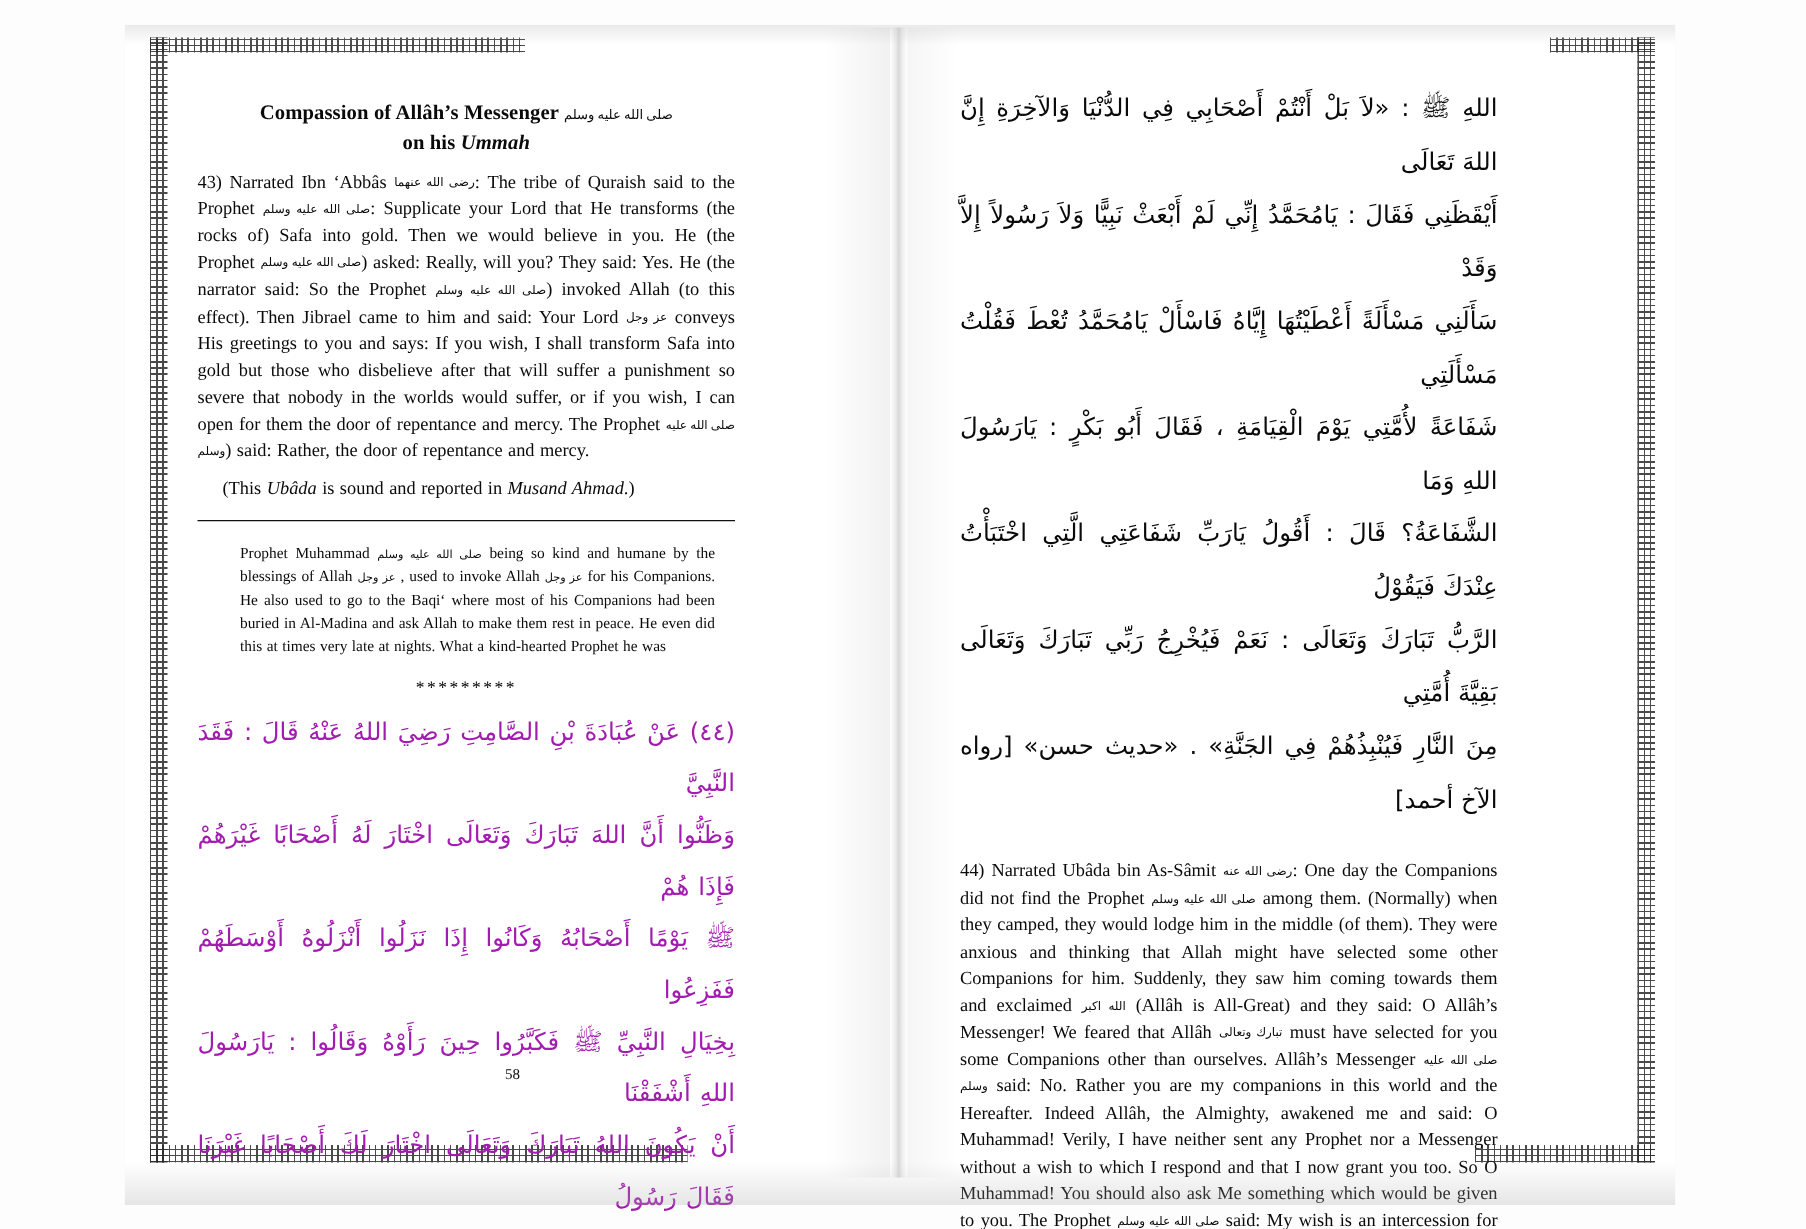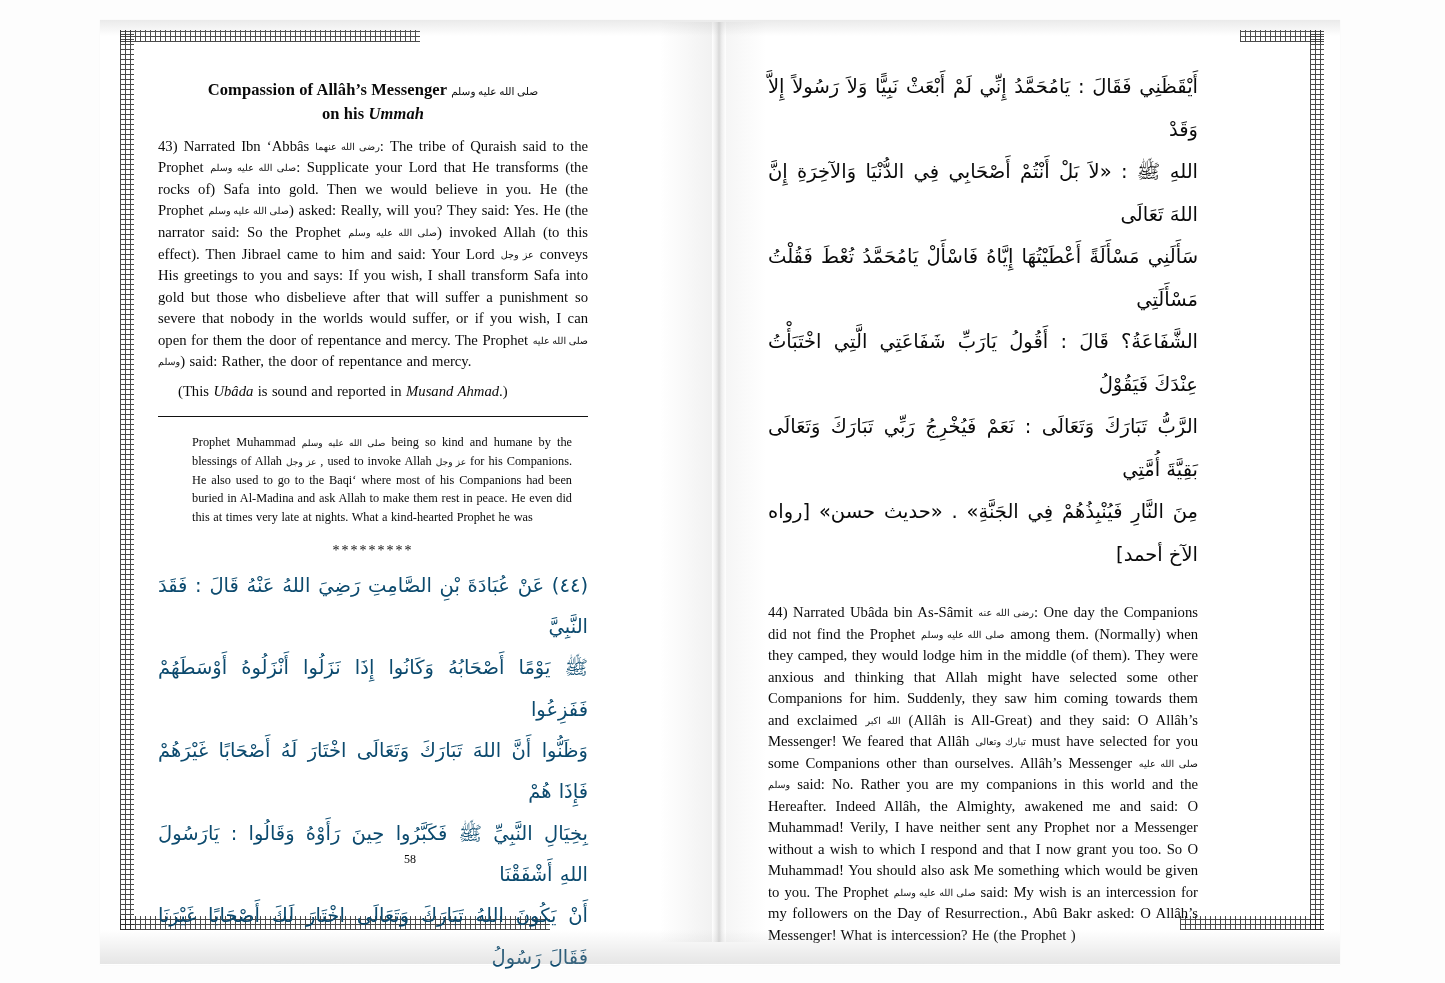--- a/index.html
+++ b/index.html
@@ -140,21 +140,21 @@
     letter-spacing: 2px;
     margin: 16px 0 6px 0;
   }
 
   .arabic {
     direction: rtl;
     text-align: justify;
     font-family: "DejaVu Sans", sans-serif;
     font-size: 19.5px;
     line-height: 2.12;
-    color: #0c4a6e;
+    color: #a21caf;
     word-spacing: 1px;
   }
   .arabic.first-block { margin-top: 2px; }
 
   .arabic-right-top {
     direction: rtl;
     text-align: justify;
     font-family: "DejaVu Sans", sans-serif;
     font-size: 19.5px;
     line-height: 2.18;
@@ -228,33 +228,34 @@
     <p class="body indent"><span>(This </span><em>Ubâda</em><span> is sound and reported in </span><em>Musand Ahmad</em><span>.)</span></p>
 
     <hr class="rule">
 
     <p class="note"><span>Prophet Muhammad </span><span class="ar">صلى الله عليه وسلم</span><span> being so kind and humane by the blessings of Allah </span><span class="ar">عز وجل</span><span> , used to invoke Allah </span><span class="ar">عز وجل</span><span> for his Companions. He also used to go to the Baqi‘ where most of his Companions had been buried in Al-Madina and ask Allah to make them rest in peace. He even did this at times very late at nights. What a kind-hearted Prophet he was</span></p>
 
     <div class="stars">*********</div>
 
     <div class="arabic first-block">
       <div>(٤٤)   عَنْ عُبَادَةَ بْنِ الصَّامِتِ رَضِيَ اللهُ عَنْهُ قَالَ : فَقَدَ النَّبِيَّ</div>
+      <div>وَظَنُّوا أَنَّ اللهَ تَبَارَكَ وَتَعَالَى اخْتَارَ لَهُ أَصْحَابًا غَيْرَهُمْ فَإِذَا هُمْ</div>
       <div>ﷺ يَوْمًا أَصْحَابُهُ وَكَانُوا إِذَا نَزَلُوا أَنْزَلُوهُ أَوْسَطَهُمْ فَفَزِعُوا</div>
-      <div>وَظَنُّوا أَنَّ اللهَ تَبَارَكَ وَتَعَالَى اخْتَارَ لَهُ أَصْحَابًا غَيْرَهُمْ فَإِذَا هُمْ</div>
       <div>بِخِيَالِ النَّبِيِّ ﷺ فَكَبَّرُوا حِينَ رَأَوْهُ وَقَالُوا : يَارَسُولَ اللهِ أَشْفَقْنَا</div>
       <div>أَنْ يَكُونَ اللهُ تَبَارَكَ وَتَعَالَى اخْتَارَ لَكَ أَصْحَابًا غَيْرَنَا فَقَالَ رَسُولُ</div>
     </div>
   </div>
 
   <div class="content right">
 
     <div class="arabic-right-top">
+      <div>اللهِ ﷺ : «لاَ بَلْ أَنْتُمْ أَصْحَابِي فِي الدُّنْيَا وَالآخِرَةِ إِنَّ اللهَ تَعَالَى</div>
       <div>أَيْقَظَنِي فَقَالَ : يَامُحَمَّدُ إِنِّي لَمْ أَبْعَثْ نَبِيًّا وَلاَ رَسُولاً إِلاَّ وَقَدْ</div>
-      <div>اللهِ ﷺ : «لاَ بَلْ أَنْتُمْ أَصْحَابِي فِي الدُّنْيَا وَالآخِرَةِ إِنَّ اللهَ تَعَالَى</div>
       <div>سَأَلَنِي مَسْأَلَةً أَعْطَيْتُهَا إِيَّاهُ فَاسْأَلْ يَامُحَمَّدُ تُعْطَ فَقُلْتُ مَسْأَلَتِي</div>
+      <div>شَفَاعَةً لأُمَّتِي يَوْمَ الْقِيَامَةِ ، فَقَالَ أَبُو بَكْرٍ : يَارَسُولَ اللهِ وَمَا</div>
       <div>الشَّفَاعَةُ؟ قَالَ : أَقُولُ يَارَبِّ شَفَاعَتِي الَّتِي اخْتَبَأْتُ عِنْدَكَ فَيَقُوْلُ</div>
       <div>الرَّبُّ تَبَارَكَ وَتَعَالَى : نَعَمْ فَيُخْرِجُ رَبِّي تَبَارَكَ وَتَعَالَى بَقِيَّةَ أُمَّتِي</div>
       <div>مِنَ النَّارِ فَيُنْبِذُهُمْ فِي الجَنَّةِ» . «حديث حسن» [رواه الآخ أحمد]</div>
     </div>
 
     <div class="divider-wrap"></div>
 
     <p class="body"><span>44) Narrated Ubâda bin As-Sâmit </span><span class="ar">رضى الله عنه</span><span>: One day the Companions did not find the Prophet </span><span class="ar">صلى الله عليه وسلم</span><span> among them. (Normally) when they camped, they would lodge him in the middle (of them). They were anxious and thinking that Allah might have selected some other Companions for him. Suddenly, they saw him coming towards them and exclaimed </span><span class="ar">الله اكبر</span><span> (Allâh is All-Great) and they said: O Allâh’s Messenger! We feared that Allâh </span><span class="ar">تبارك وتعالى</span><span> must have selected for you some Companions other than ourselves. Allâh’s Messenger </span><span class="ar">صلى الله عليه وسلم</span><span> said: No. Rather you are my companions in this world and the Hereafter. Indeed Allâh, the Almighty, awakened me and said: O Muhammad! Verily, I have neither sent any Prophet nor a Messenger without a wish to which I respond and that I now grant you too. So O Muhammad! You should also ask Me something which would be given to you. The Prophet </span><span class="ar">صلى الله عليه وسلم</span><span> said: My wish is an intercession for my followers on the Day of Resurrection., Abû Bakr asked: O Allâh’s Messenger! What is intercession? He (the Prophet ) </span></p>
   </div>
 

